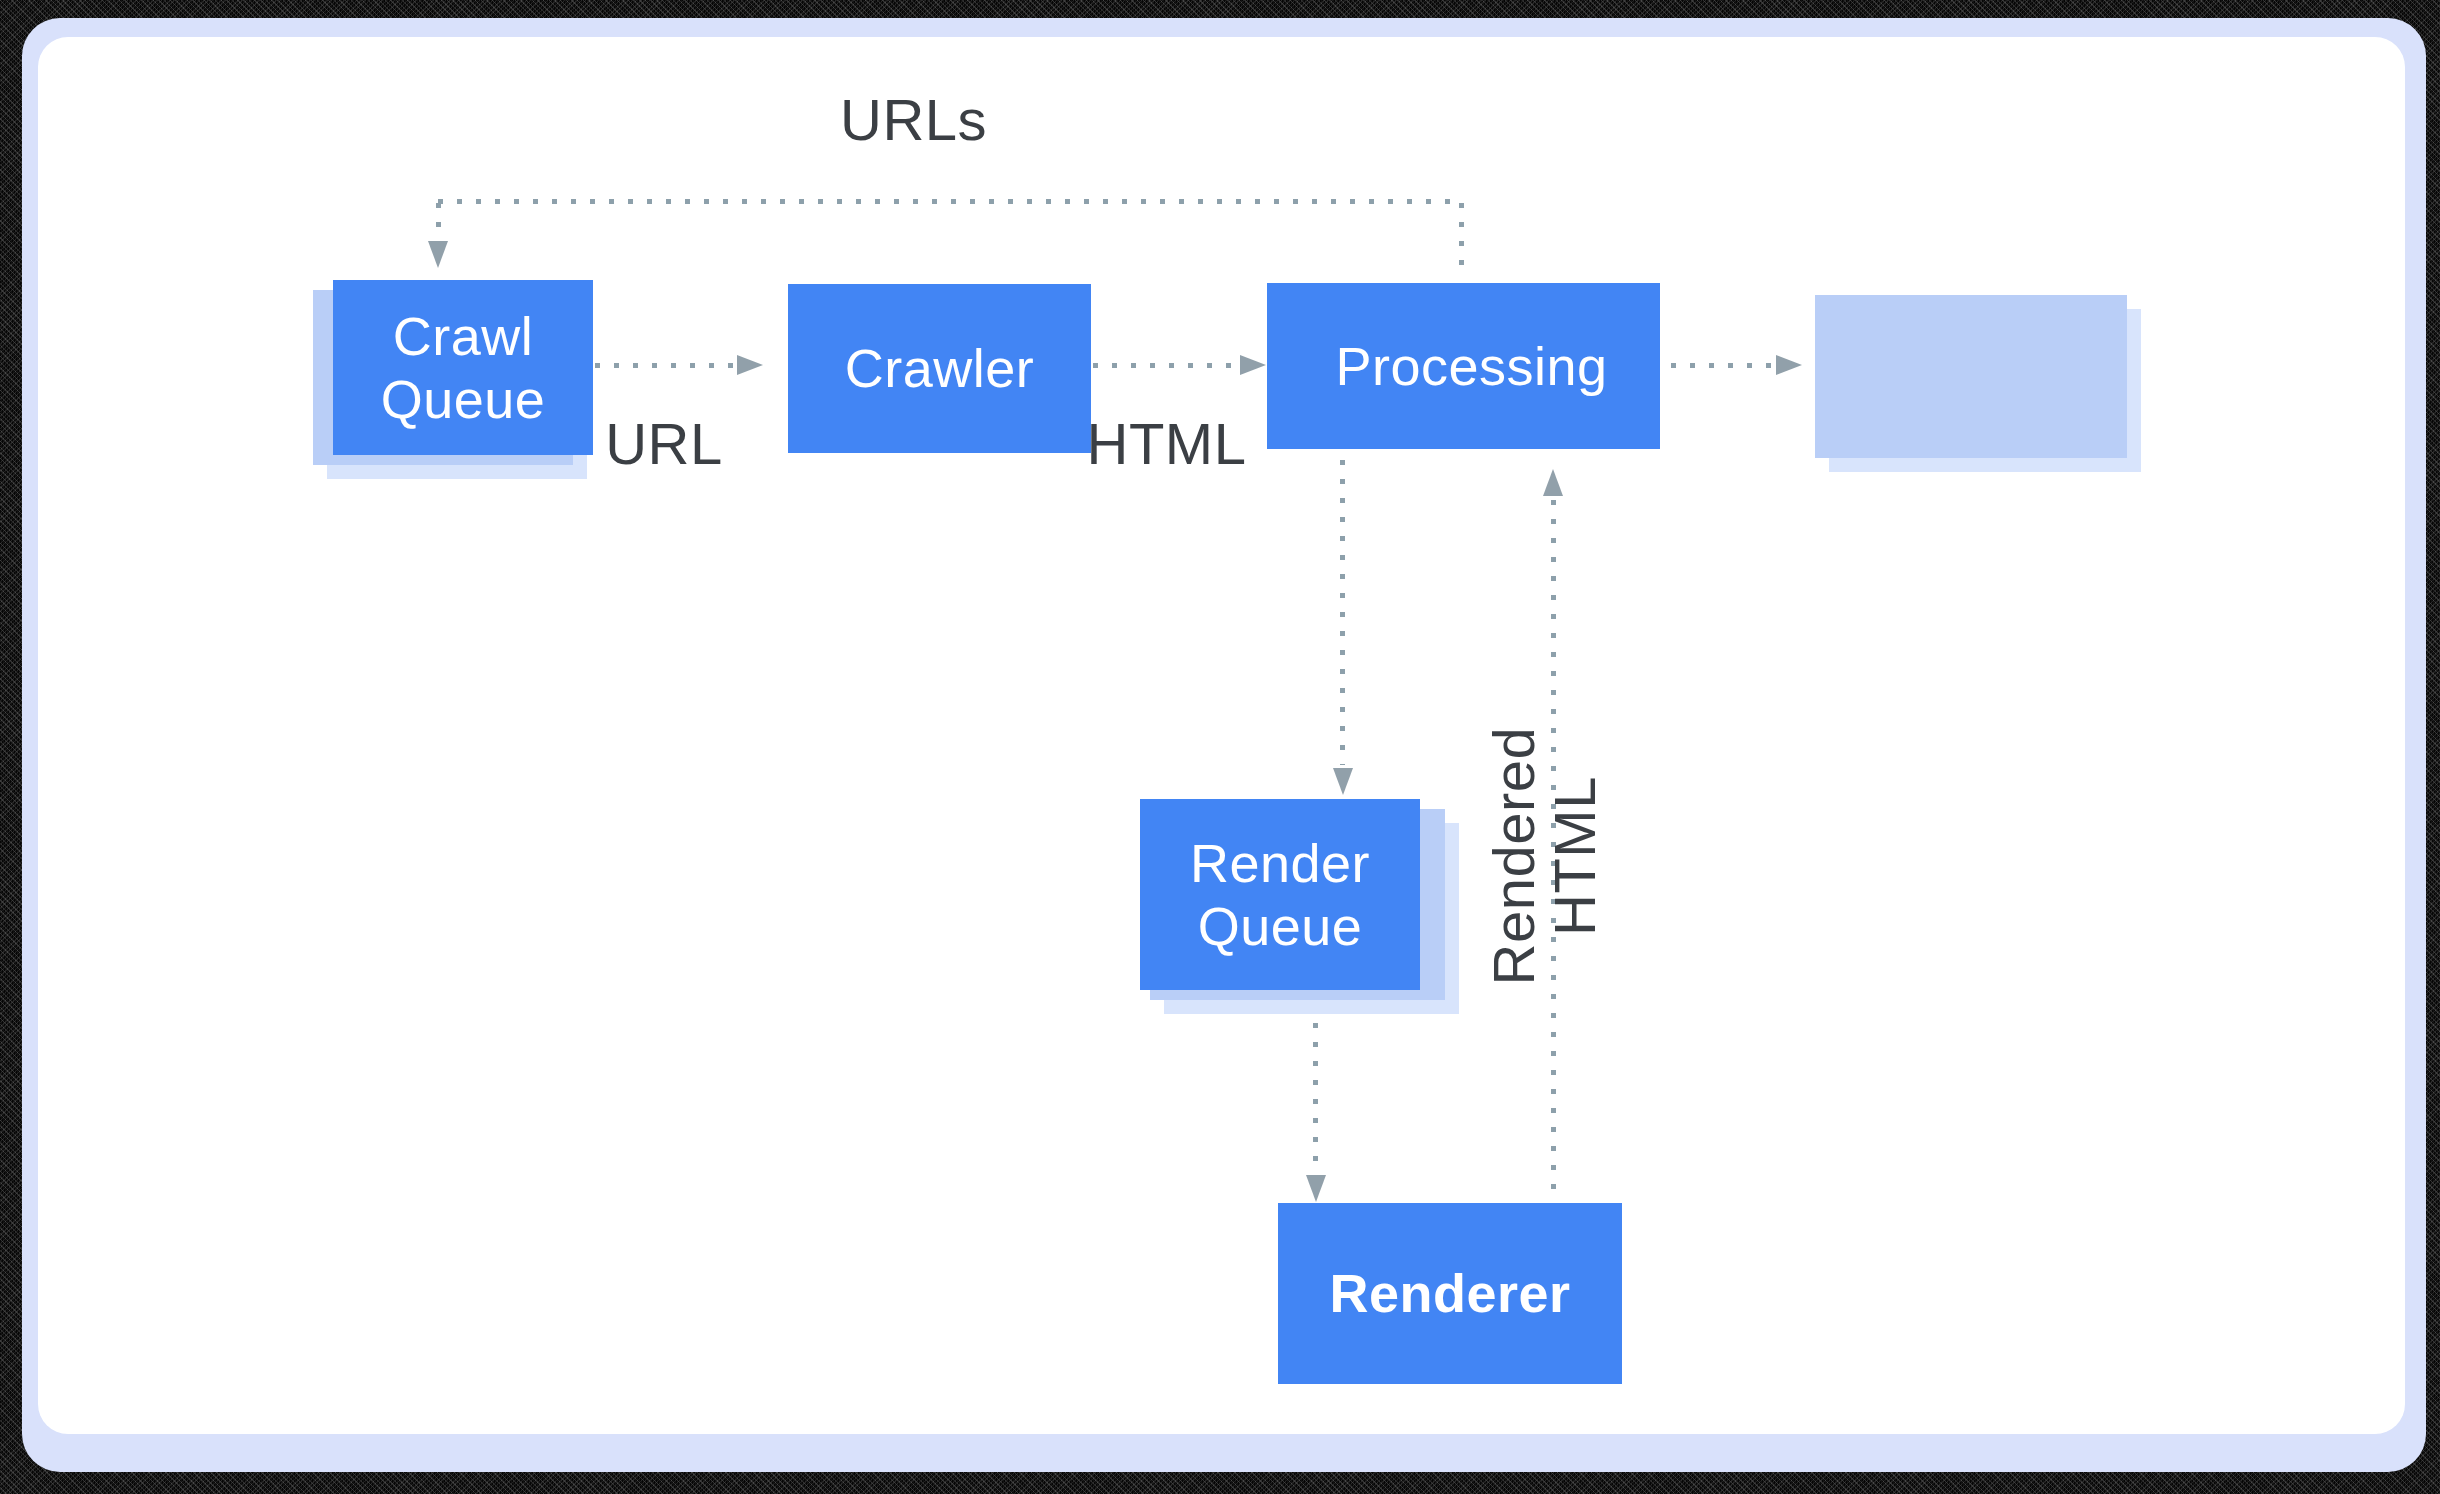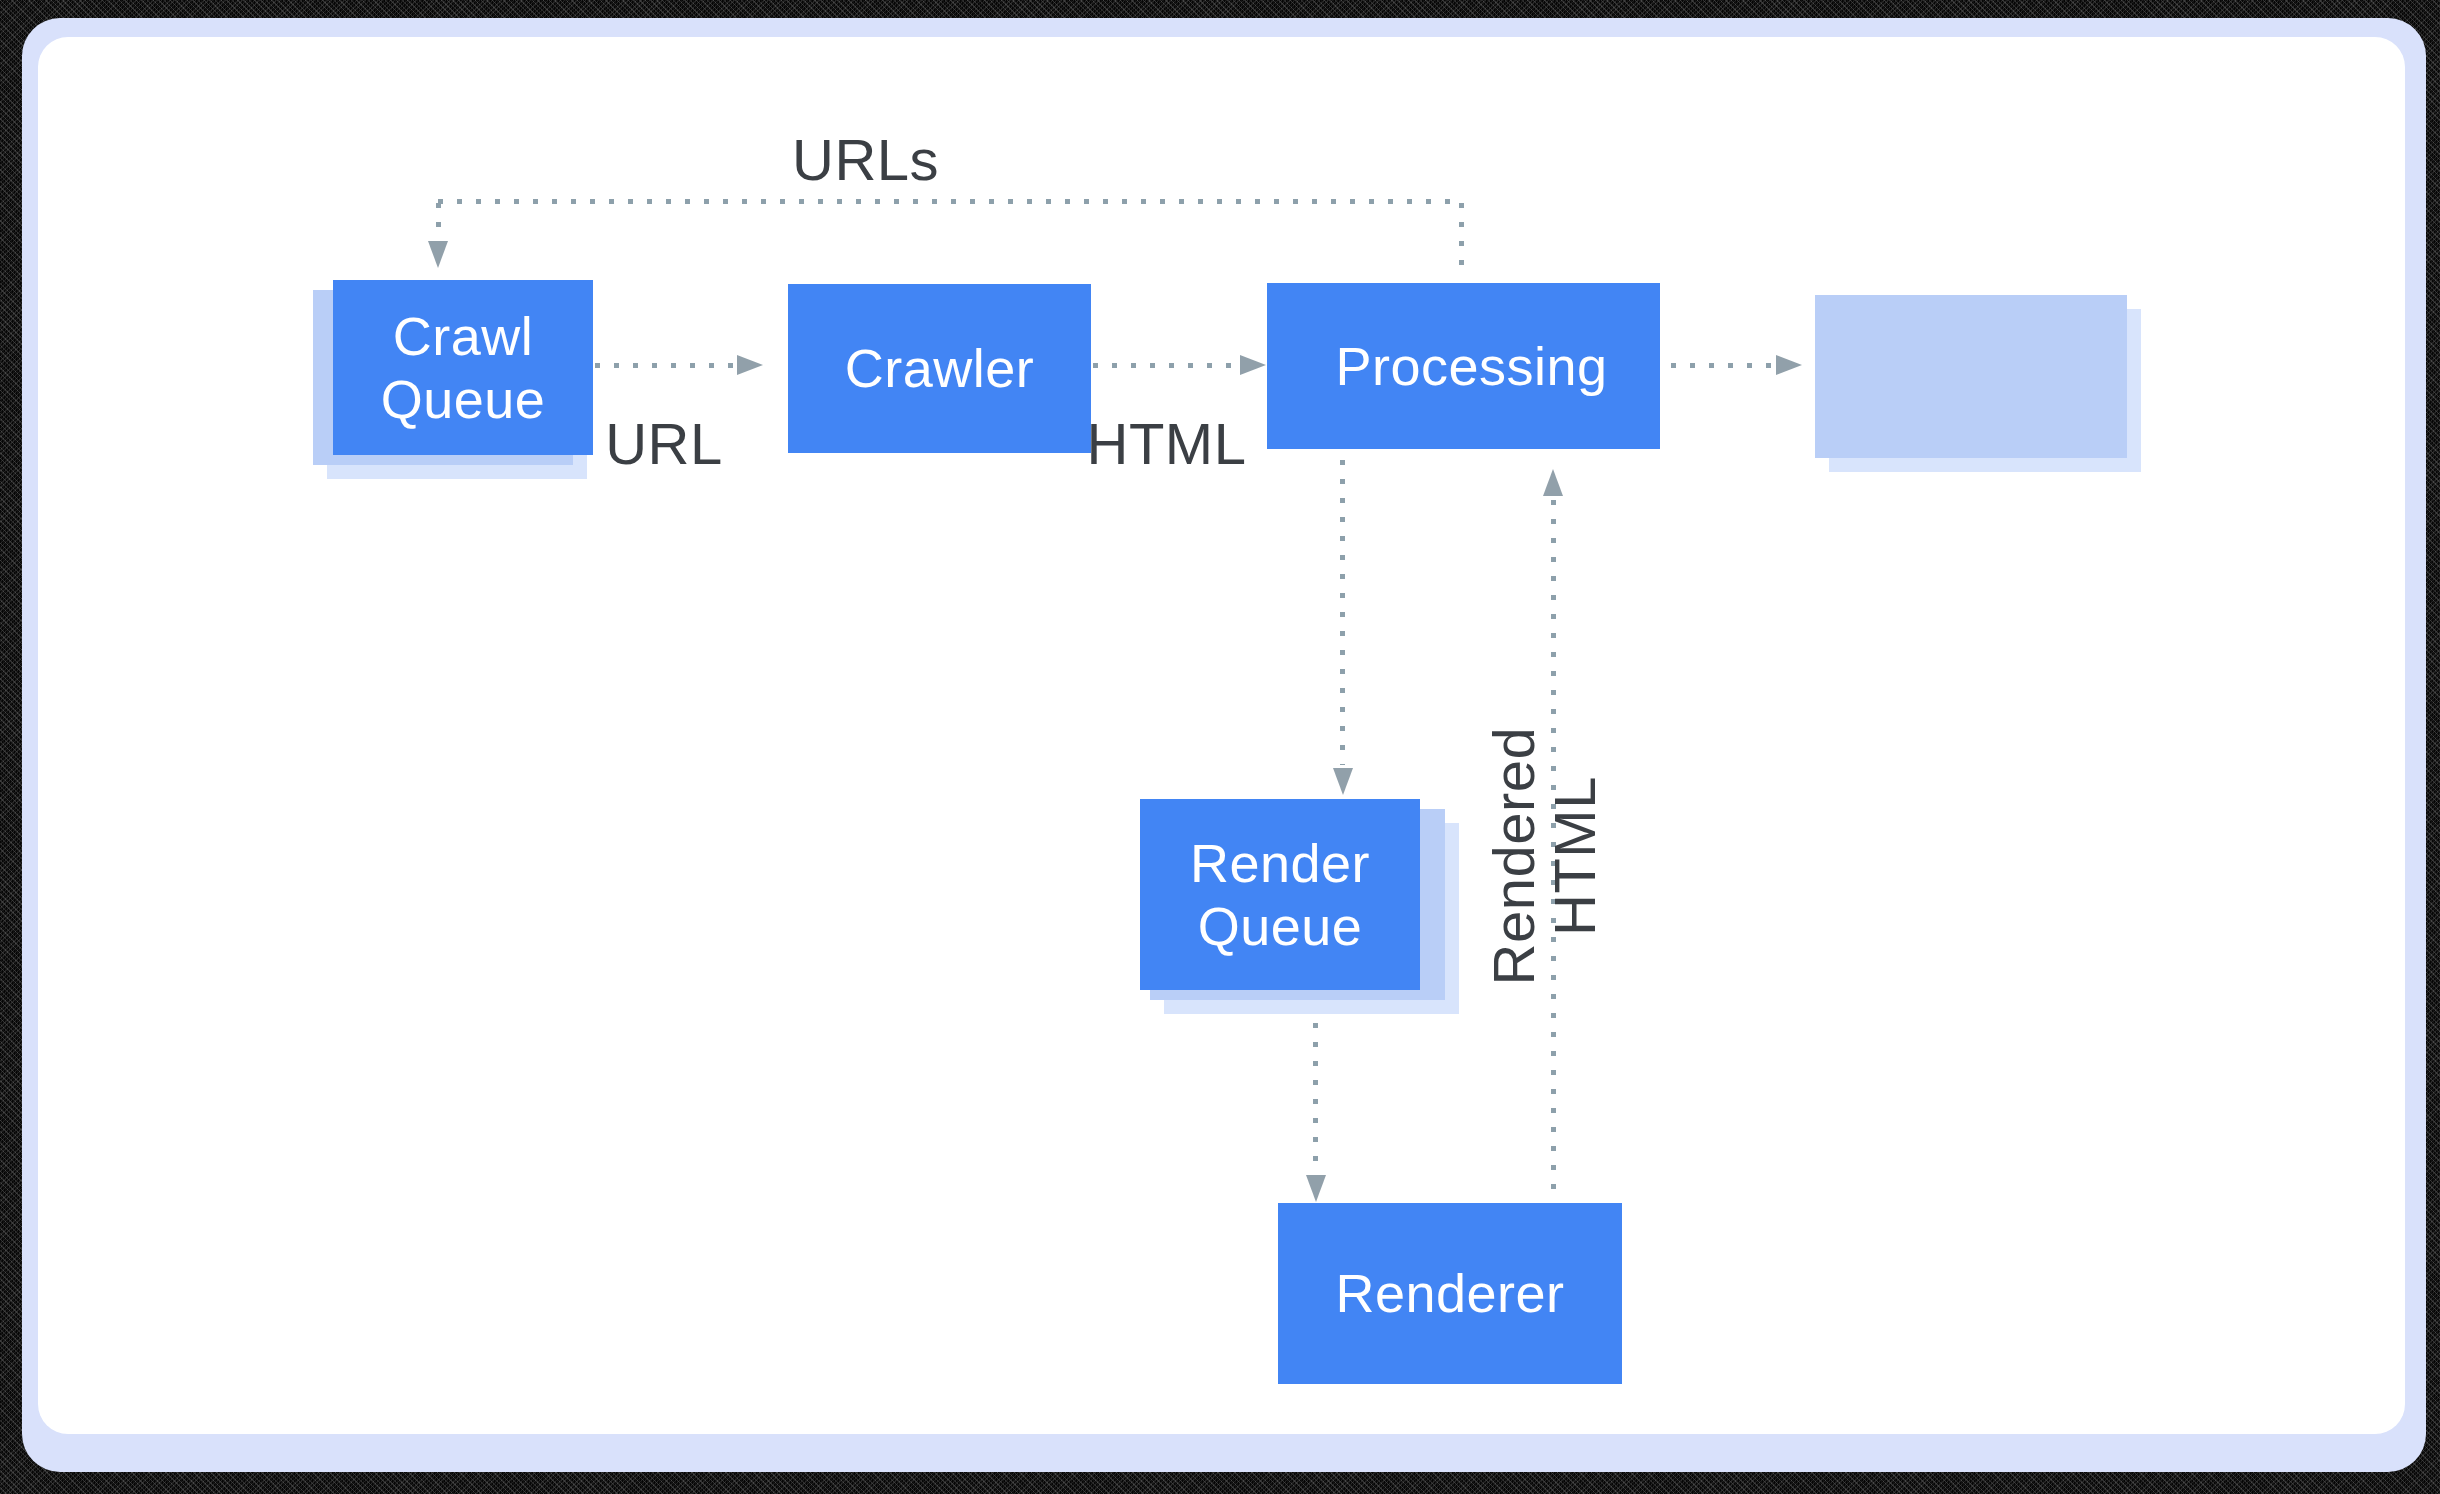--- a/index.html
+++ b/index.html
@@ -69,21 +69,21 @@
 <body>
 
 <div class="canvas">
   <div class="frame"></div>
   <div class="card"></div>
 
   <div class="h-dots" style="left:438px;top:199px;width:1026px;"></div>
   <div class="v-dots" style="left:436px;top:203px;height:36px;"></div>
   <div class="arrow down" style="left:428px;top:241px;"></div>
   <div class="v-dots" style="left:1459px;top:203px;height:68px;"></div>
-  <div class="edge-label" style="left:792px;top:90px;margin-top:40px;">URLs</div>
+  <div class="edge-label" style="left:840px;top:90px;">URLs</div>
 
   <div class="h-dots" style="left:595px;top:363px;width:142px;"></div>
   <div class="arrow right" style="left:737px;top:355px;"></div>
   <div class="edge-label centered" style="left:563px;top:414px;width:202px;">URL</div>
 
   <div class="h-dots" style="left:1074px;top:363px;width:166px;"></div>
   <div class="arrow right" style="left:1240px;top:355px;"></div>
   <div class="edge-label centered" style="left:1064px;top:414px;width:205px;">HTML</div>
 
   <div class="h-dots" style="left:1652px;top:363px;width:124px;"></div>
@@ -109,14 +109,14 @@
   <div class="node" style="left:1267px;top:283px;width:377px;height:166px;padding-left:16px;">Processing</div>
 
   <div class="node-shadow far" style="left:1829px;top:309px;width:312px;height:163px;"></div>
   <div class="node-shadow near" style="left:1815px;top:295px;width:312px;height:163px;"></div>
 
   <div class="node-shadow far" style="left:1164px;top:823px;width:295px;height:191px;"></div>
   <div class="node-shadow near" style="left:1150px;top:809px;width:295px;height:191px;"></div>
   <div class="node" style="left:1140px;top:799px;width:280px;height:191px;">Render
 Queue</div>
 
-  <div class="node" style="left:1278px;top:1203px;width:344px;height:181px;">Renderer</div>
+  <div class="node" style="left:1278px;top:1203px;width:344px;height:181px;font-weight:bold;">Renderer</div>
 </div>
 
 </body></html>

